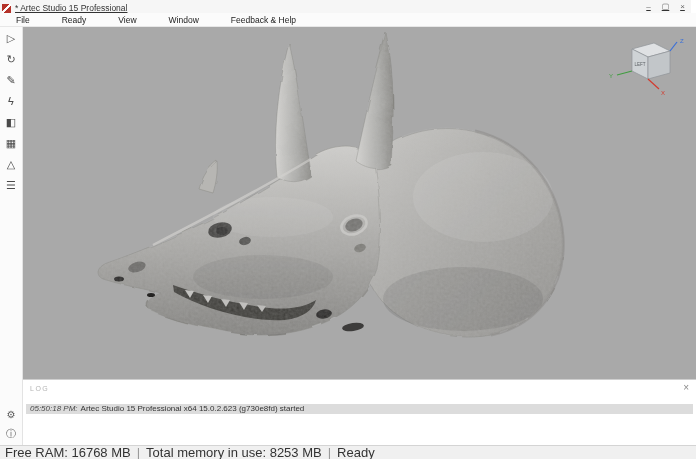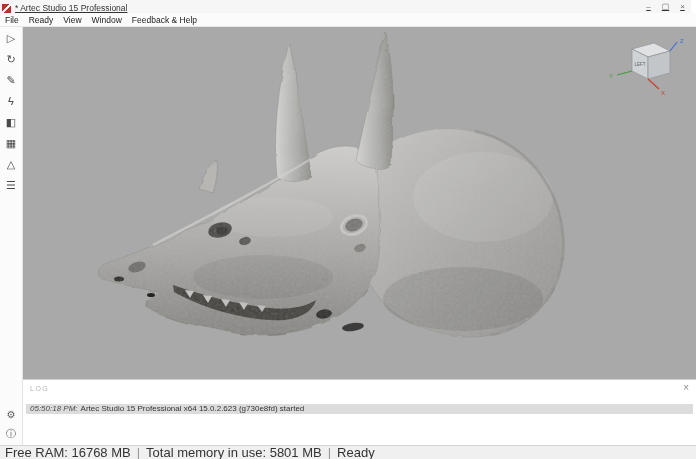--- a/index.html
+++ b/index.html
@@ -12,21 +12,21 @@
   .titlebar{position:absolute;left:0;top:0;right:5px;height:13px;background:#f6f6f6;
     display:flex;align-items:flex-end;font-size:8.5px;color:#333;text-decoration:underline;}
   .app-icon{width:9px;height:9px;margin:0 4px 0 2px;flex:0 0 auto;
     background:linear-gradient(135deg,#b5332a 42%,#ffffff 42%,#ffffff 56%,#b5332a 56%);}
   .win-title{white-space:nowrap;}
   .win-controls{margin-left:auto;display:flex;height:13px;}
   .win-btn{width:17px;text-align:center;font-size:8px;line-height:13px;color:#666;}
   
   .menubar{position:absolute;left:0;top:13px;right:0;height:13px;background:#fbfbfb;
     border-bottom:1px solid #e7e7e7;display:flex;align-items:center;font-size:8.5px;color:#222;}
-  .menu-item{padding:0 5px;white-space:nowrap;}
+  .menu-item{padding:0 16px;white-space:nowrap;}
   
   .toolbar{position:absolute;left:0;top:27px;bottom:14px;width:23px;background:#fbfbfb;
     border-right:1px solid #e3e3e3;display:flex;flex-direction:column;align-items:center;
     padding-top:3px;box-sizing:border-box;}
   .tool{width:17px;height:16px;margin-bottom:5px;display:flex;align-items:center;
     justify-content:center;font-size:11px;color:#4a4a4a;cursor:default;}
   .tool .glyph{line-height:1;}
   .toolbar-spacer{flex:1;}
   .tool.small{font-size:10px;color:#5a5a5a;margin-bottom:3px;}
   
@@ -209,16 +209,16 @@
   <div class="log-entries">
     <div class="log-row highlighted">
       <span class="log-time">05:50:18 PM:</span><span>Artec Studio 15 Professional x64 15.0.2.623 (g730e8fd) started</span>
     </div>
   </div>
 </div>
 
 <div class="statusbar">
   <span>Free RAM: 16768 MB</span>
   <span class="sb-sep">|</span>
-  <span>Total memory in use: 5801 MB</span>
+  <span>Total memory in use: 8253 MB</span>
   <span class="sb-sep">|</span>
   <span>Ready</span>
 </div>
 
 </body></html>

